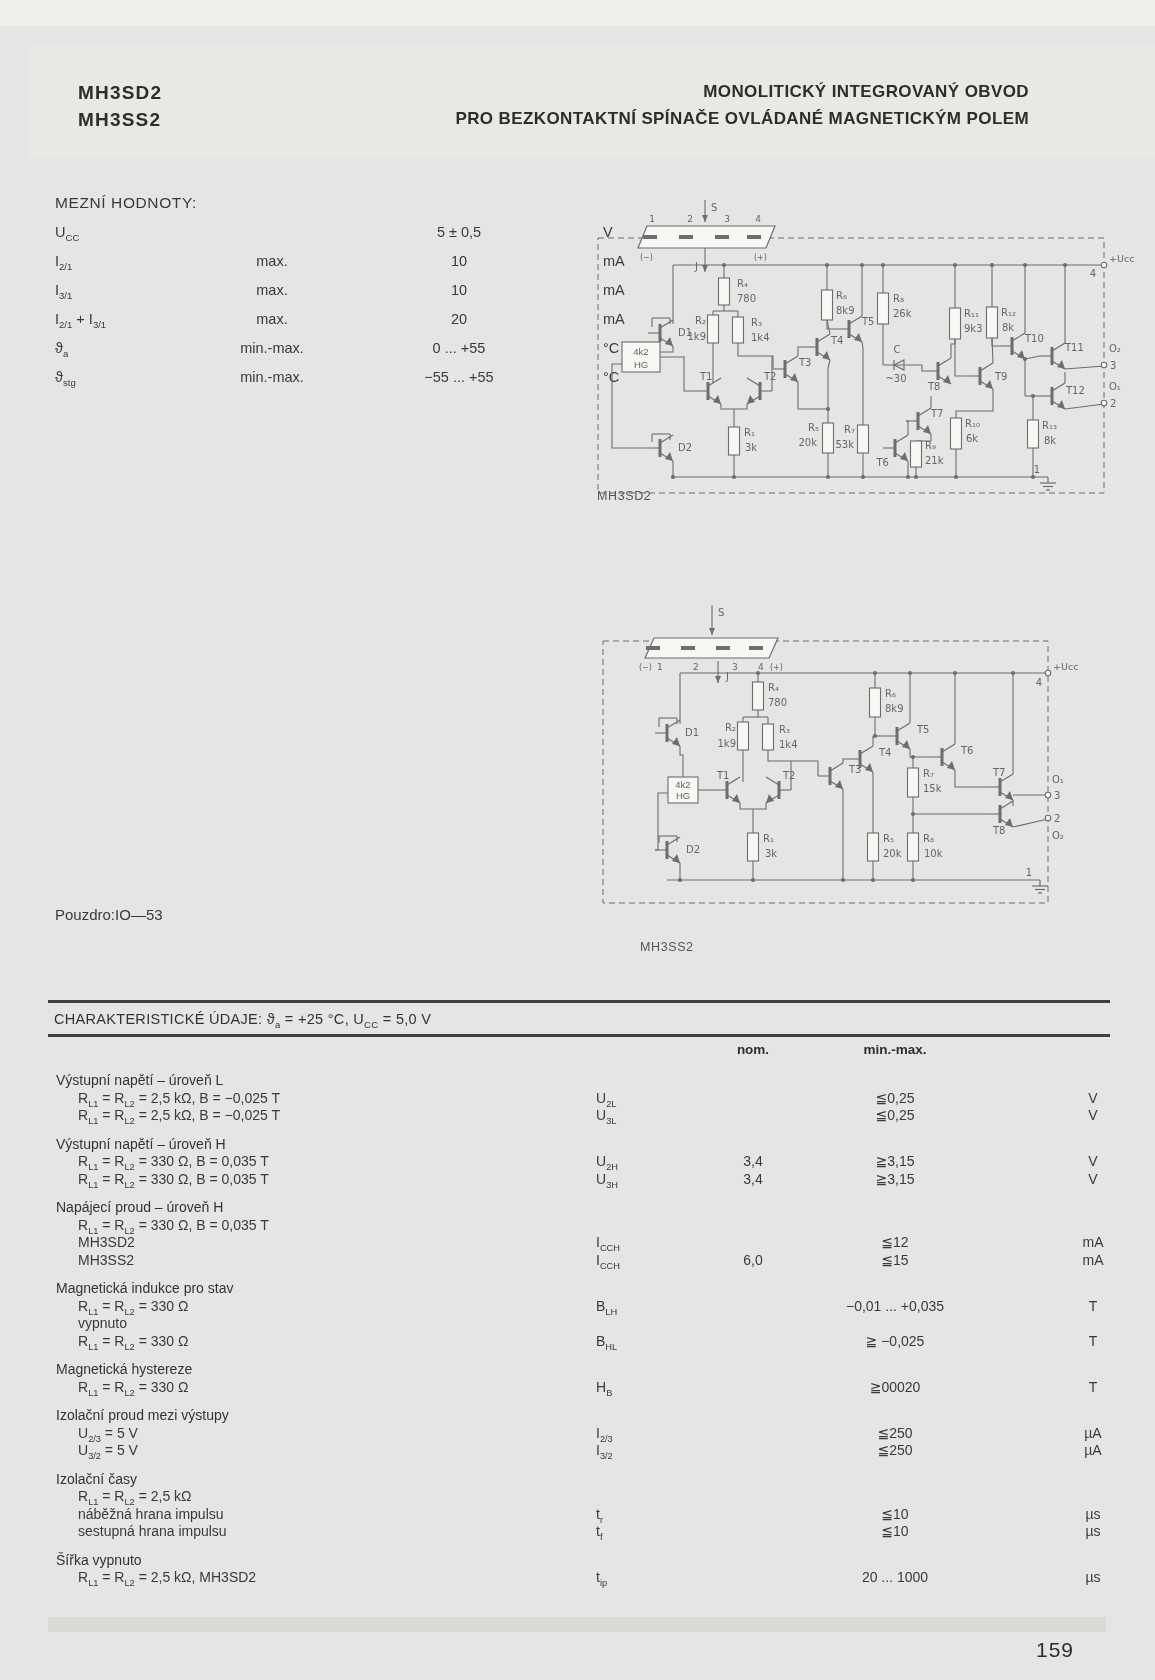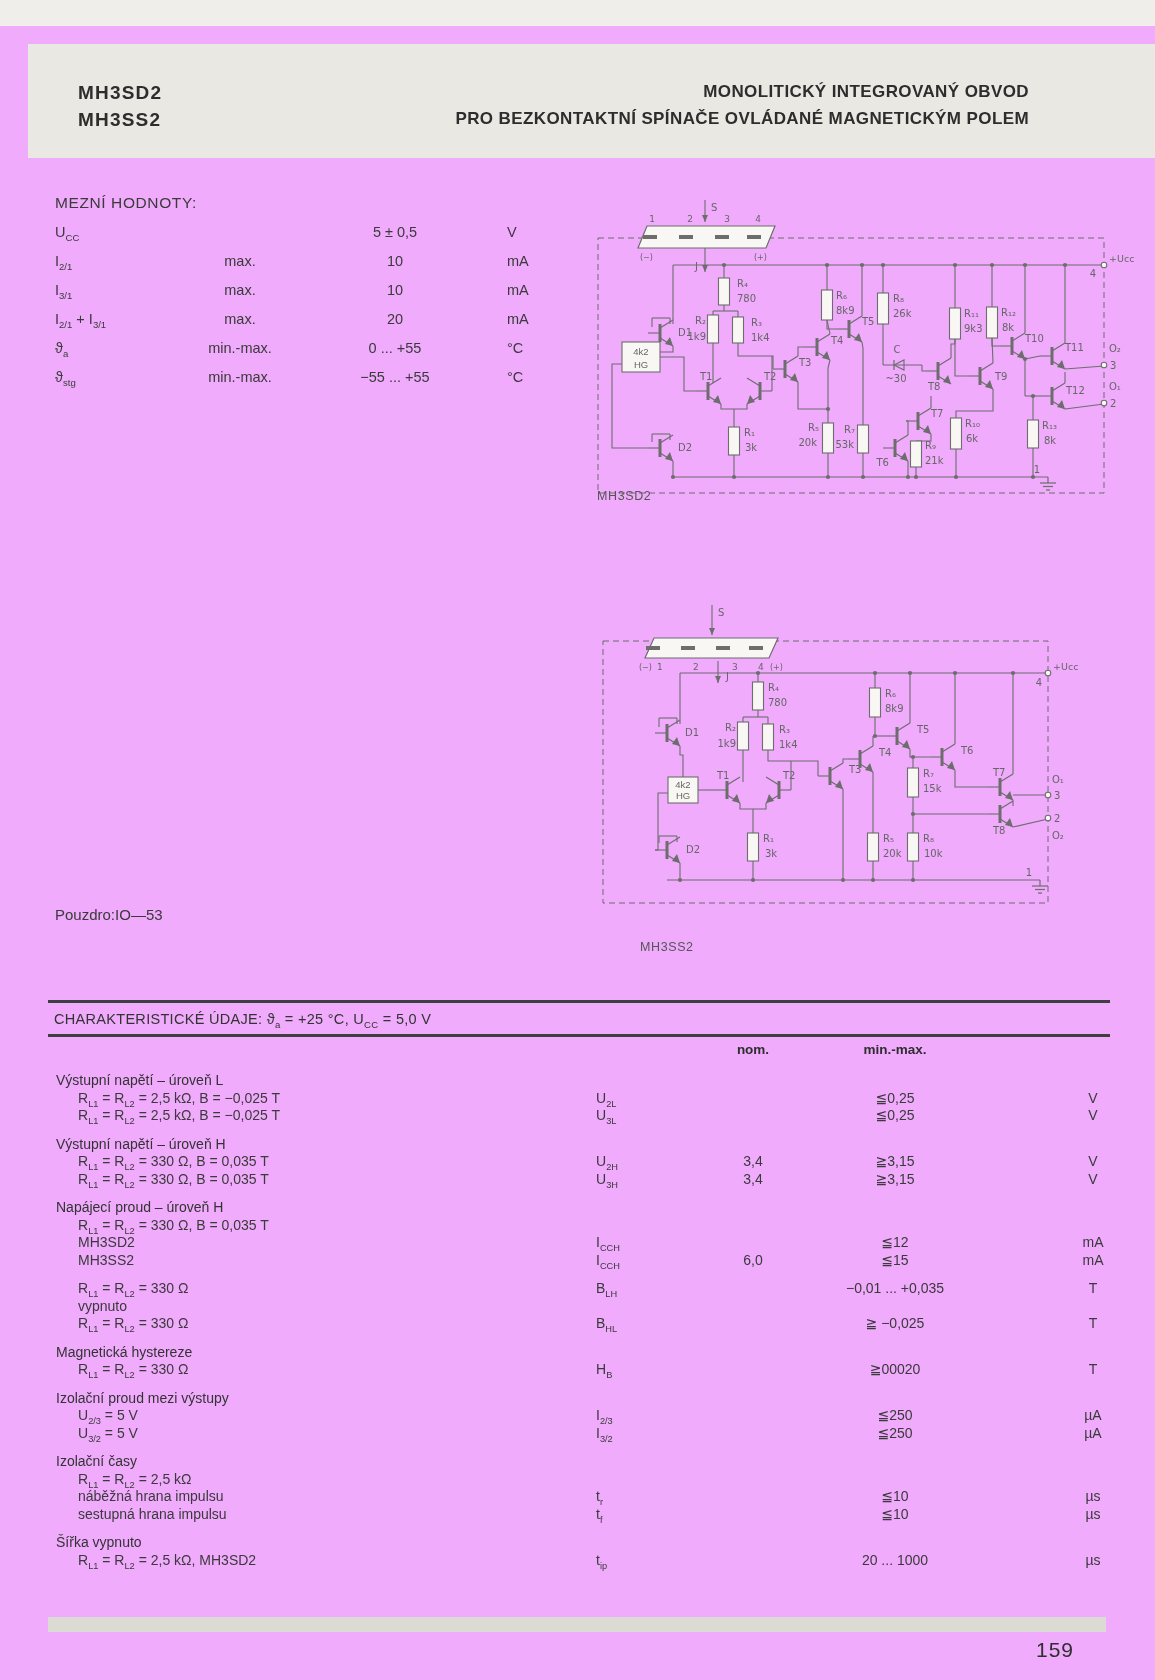--- a/index.html
+++ b/index.html
@@ -1,26 +1,26 @@
 <!DOCTYPE html>
 <html><head>
 <meta charset="utf-8">
 <style>
   html,body{margin:0;padding:0;background:#b5b3ae;}
-  .page{position:relative;width:1155px;height:1680px;background:#f0abfc;
+  .page{position:relative;width:1155px;height:1680px;background:#e5e5e5;
         font-family:"Liberation Sans",sans-serif;color:#333;overflow:hidden;margin:0 auto;}
   .band-top{position:absolute;left:28px;top:44px;width:1127px;height:114px;background:#e9e8e3;}
   .band-top2{position:absolute;left:0;top:0px;width:1155px;height:26px;background:#efeeea;}
   .partno{position:absolute;left:78px;font-size:19px;font-weight:bold;letter-spacing:1.2px;color:#2d2d2d;}
   #part1{top:82px;} #part2{top:109px;}
   .htitle{position:absolute;right:126px;font-weight:bold;font-size:17px;color:#2d2d2d;letter-spacing:.4px;white-space:nowrap;}
   #title1{top:82px;} #title2{top:109px;padding-left:16px;}
   .limits-title{position:absolute;left:55px;top:194px;font-size:15.5px;color:#3a3a3a;letter-spacing:.6px;}
   #limit-rows{position:absolute;left:55px;top:224px;width:540px;}
-  .lrow{display:grid;grid-template-columns:120px 130px 180px 90px;height:29px;font-size:14.5px;color:#3a3a3a;}
+  .lrow{display:grid;grid-template-columns:120px 130px 180px 90px;height:29px;font-size:14.5px;color:#3a3a3a;gap:32px;}
   .lcond{text-align:center;} .lval{text-align:center;} .lunit{padding-left:22px;}
   sub{font-size:66%;line-height:0;}
   svg.sch{position:absolute;overflow:visible;}
   #sch1{left:588px;top:196px;width:555px;height:300px;}
   #sch2{left:595px;top:593px;width:490px;height:320px;}
   .sch-caption{position:absolute;font-size:12.5px;color:#555;letter-spacing:.6px;}
   #cap1{left:597px;top:489px;} #cap2{left:640px;top:940px;}
   .pouzdro{position:absolute;left:55px;top:906px;font-size:15px;color:#3a3a3a;}
   .pouzdro .pv{}
   #char{position:absolute;left:48px;top:1000px;width:1062px;}
@@ -585,20 +585,21 @@
           </div>
           <div class="crow">
             <span class="cdesc">MH3SS2</span>
             <span class="csym">I<sub>CCH</sub></span>
             <span class="cnom">6,0</span>
             <span class="cmm">≦15</span>
             <span class="cunit">mA</span>
           </div>
         </div>
         <div class="cgroup">
+          <div class="chead">Magnetická indukce pro stav</div>
           <div class="crow">
             <span class="cdesc">R<sub>L1</sub> = R<sub>L2</sub> = 330 Ω</span>
             <span class="csym">B<sub>LH</sub></span>
             <span class="cnom"></span>
             <span class="cmm">−0,01 ... +0,035</span>
             <span class="cunit">T</span>
           </div>
           <div class="crow">
             <span class="cdesc">vypnuto</span>
             <span class="csym"></span>

